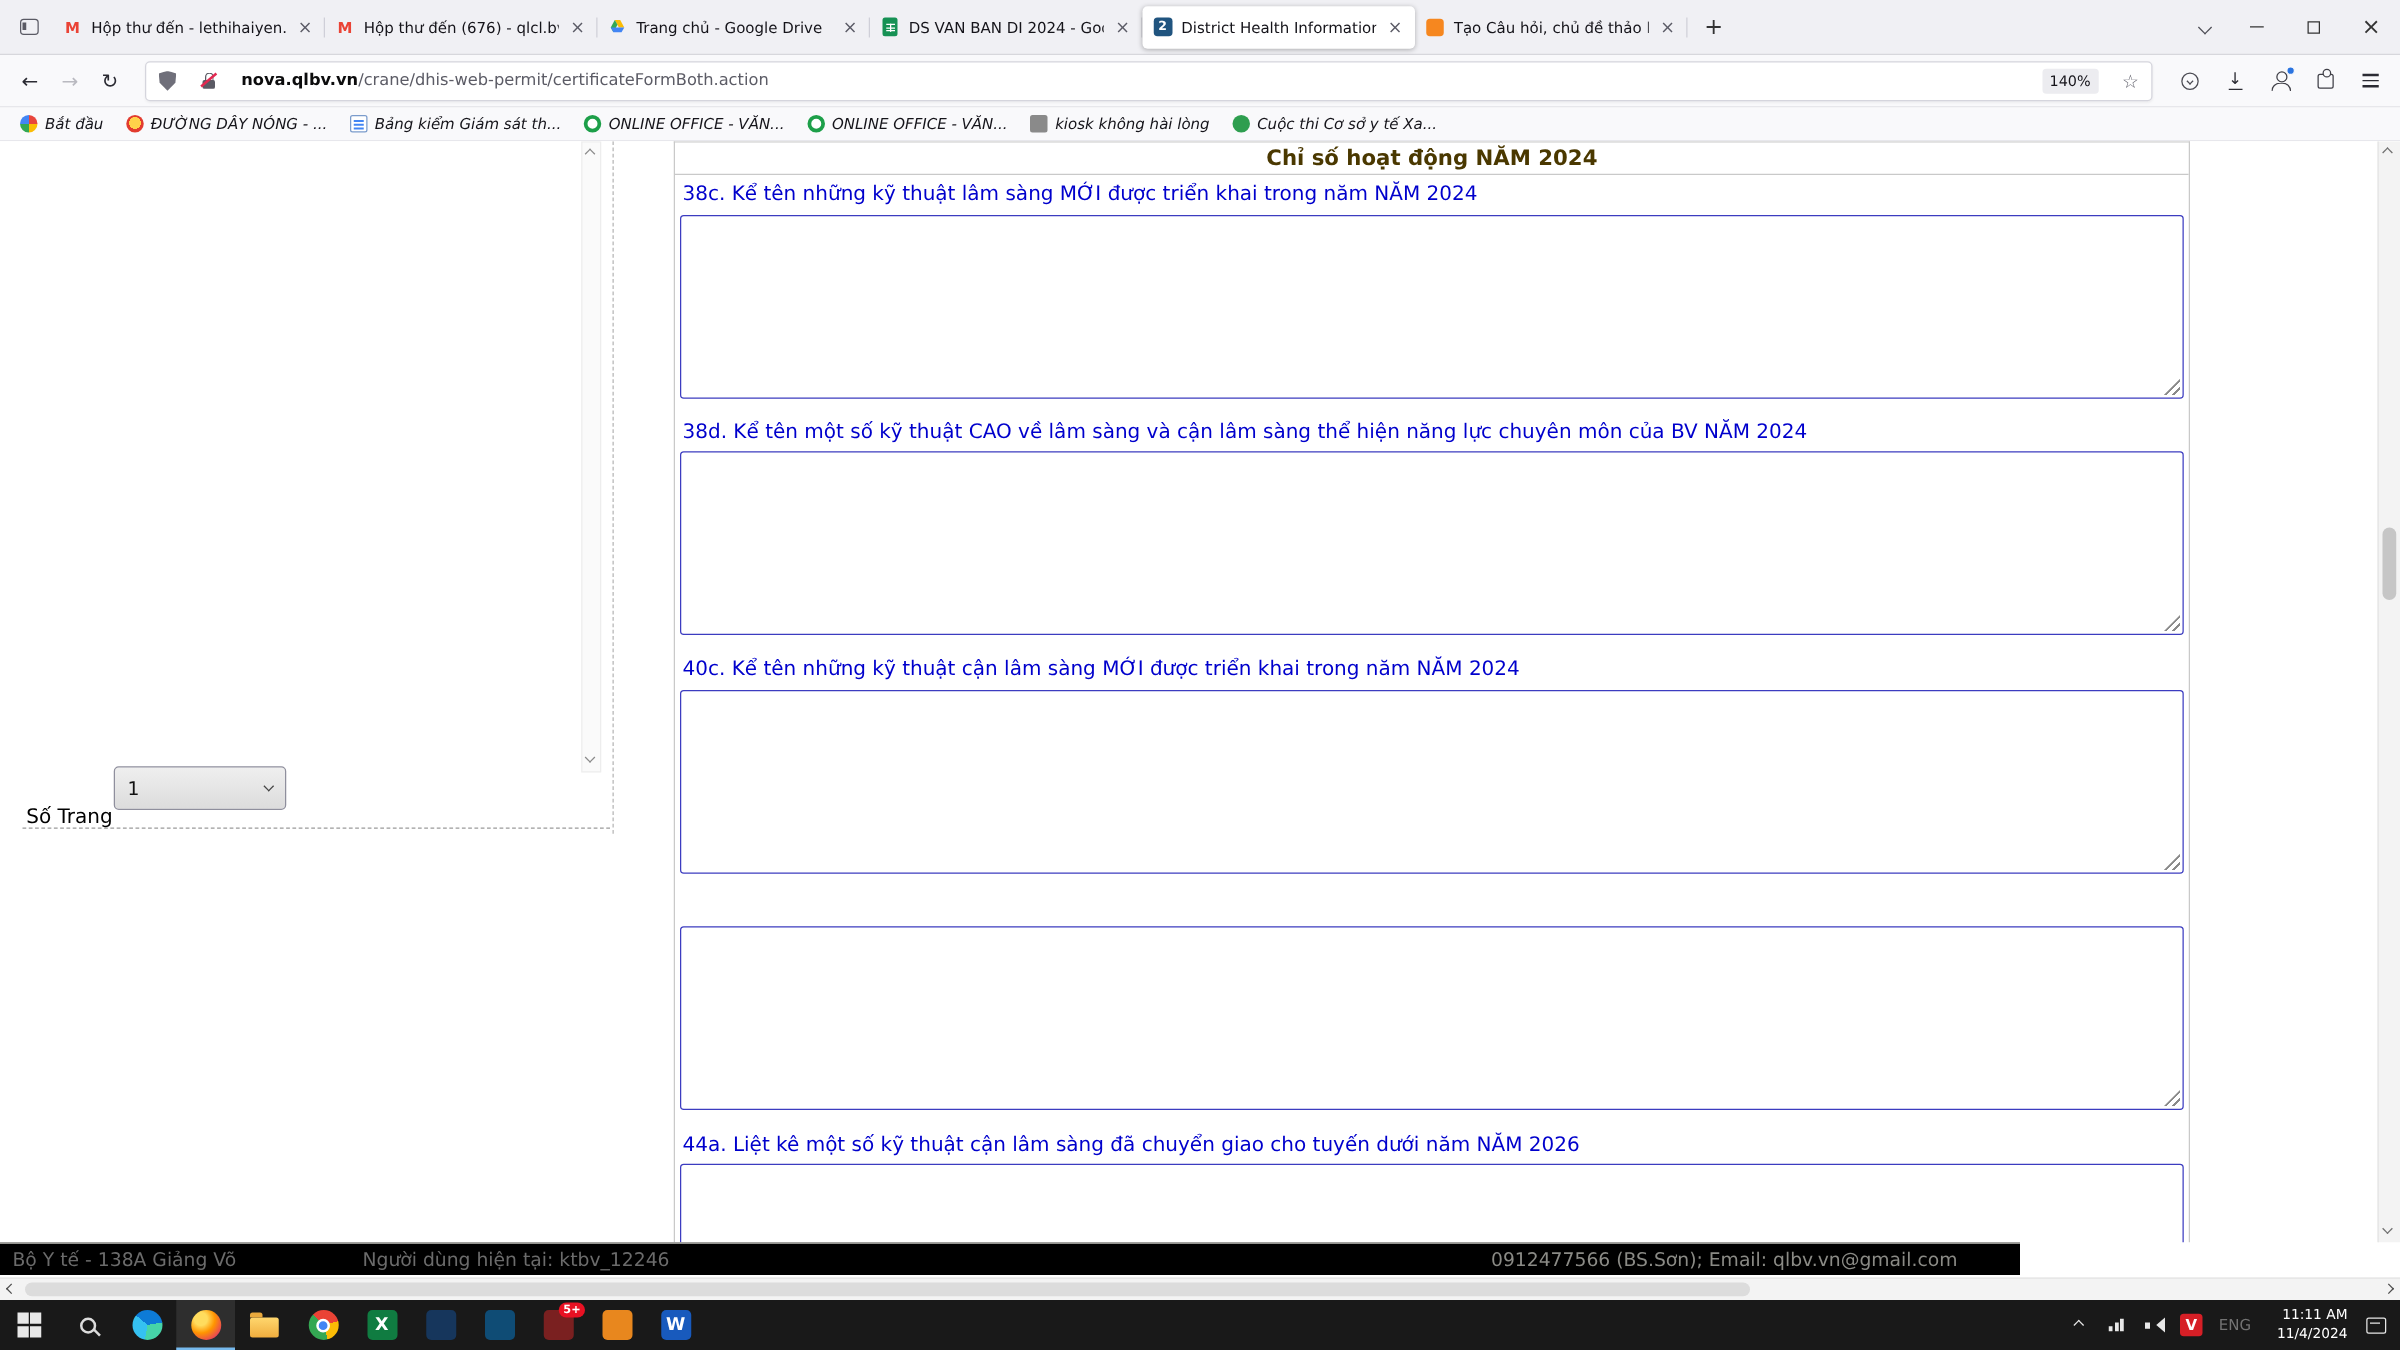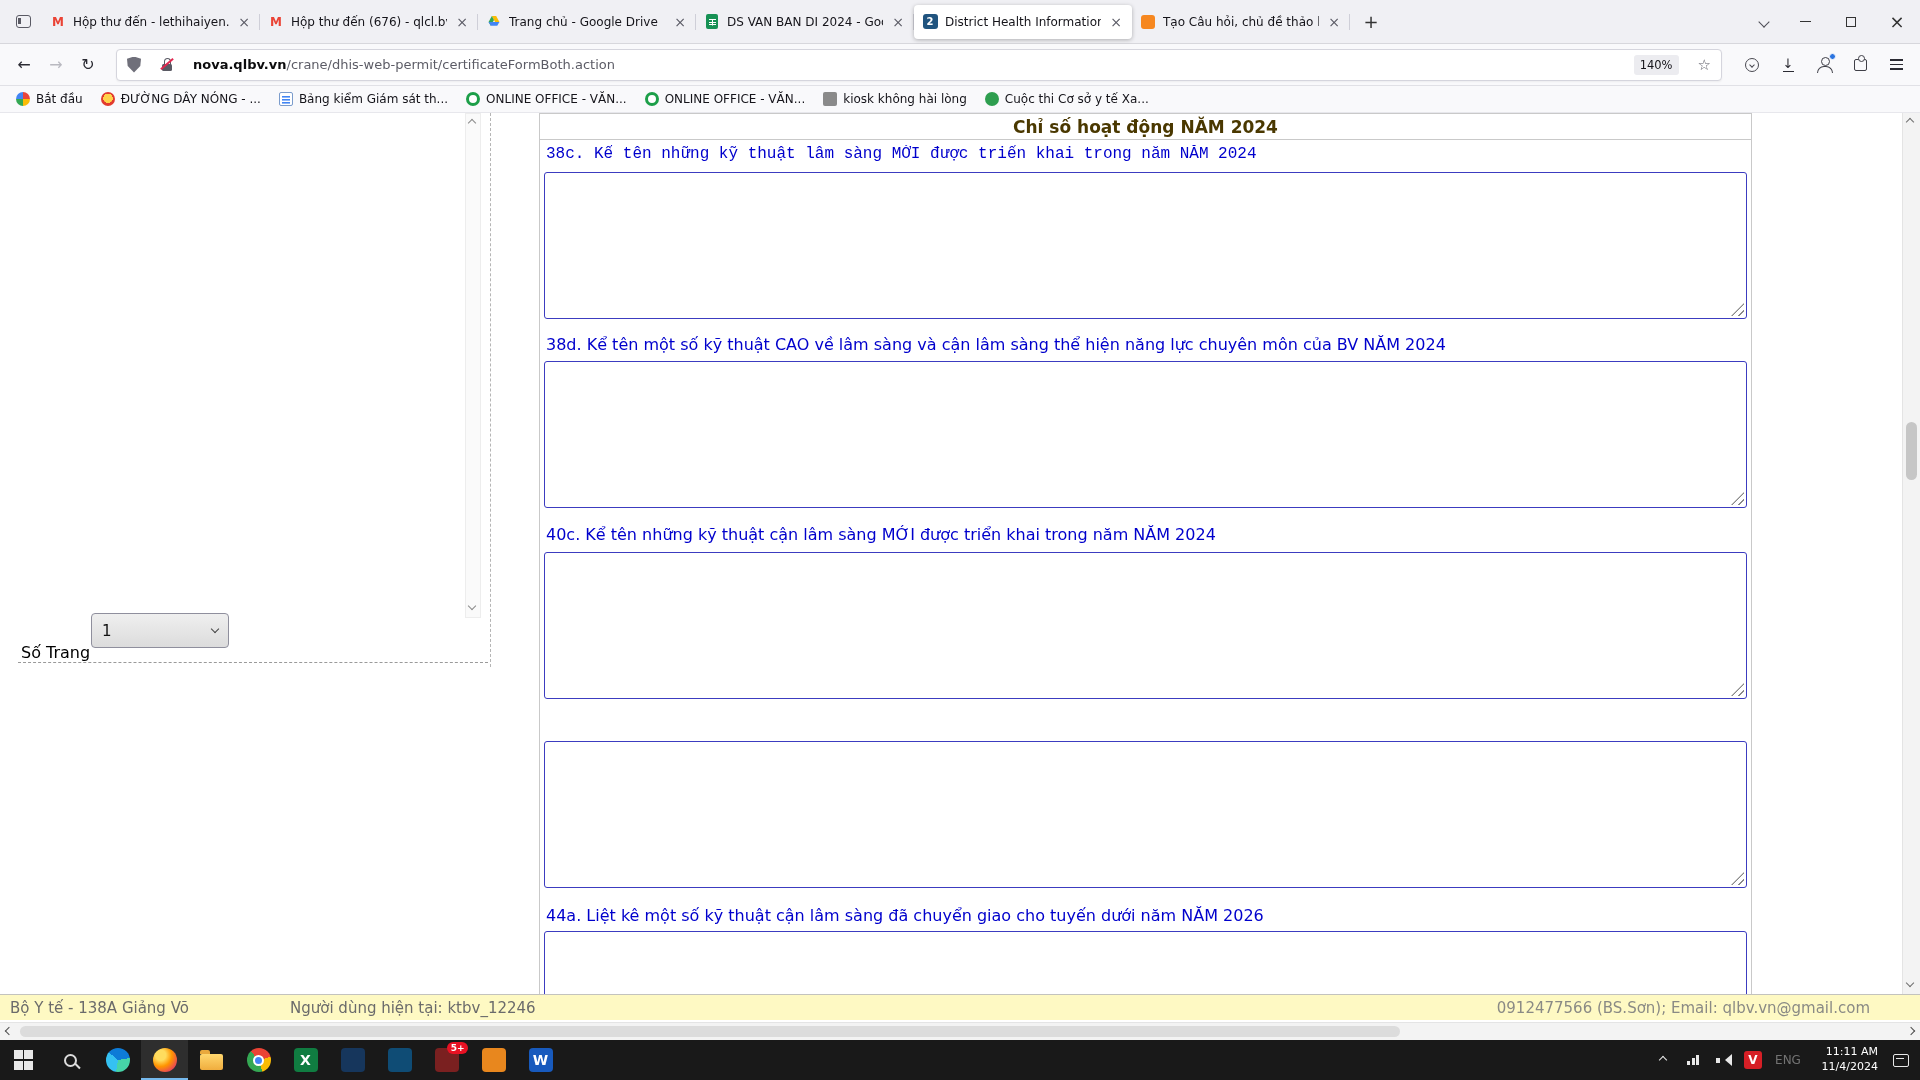--- a/index.html
+++ b/index.html
@@ -64,21 +64,21 @@
   .person{position:relative;width:16px;height:16px;}
   .person::before{content:"";position:absolute;top:0;left:4.5px;width:7px;height:7px;border:1.6px solid #3f3f47;border-radius:50%;}
   .person::after{content:"";position:absolute;bottom:0;left:1px;width:14px;height:6px;border:1.6px solid #3f3f47;border-bottom:none;border-radius:8px 8px 0 0;}
   .bluedot{position:absolute;top:4px;right:4px;width:7px;height:7px;border-radius:50%;background:#2b74e0;border:1.5px solid #f9f9fb;}
   .puzzle{position:relative;width:13px;height:12px;border:1.7px solid #3f3f47;border-radius:2px;}
   .puzzle::before{content:"";position:absolute;top:-5px;left:3px;width:5px;height:5px;border:1.7px solid #3f3f47;border-radius:50%;background:#f9f9fb;}
   .ham{display:flex;flex-direction:column;gap:2.8px;}
   .ham div{width:13px;height:1.7px;background:#2b2b33;}
 
   
-  .bmbar{position:absolute;top:86px;left:0;width:100%;height:27px;background:#f9f9fb;border-bottom:1px solid #e7e7ec;display:flex;align-items:center;padding:0 8px;gap:2px;}
+  .bmbar{position:absolute;top:86px;left:0;width:100%;height:27px;background:#f9f9fb;border-bottom:1px solid #e7e7ec;display:flex;align-items:center;padding:0 8px;gap:2px;font-style:italic;}
   .bm{display:flex;align-items:center;gap:6px;padding:3px 8px;border-radius:3px;font-size:12px;color:#15141a;white-space:nowrap;}
   .bm-ico{width:14px;height:14px;flex:0 0 14px;border-radius:3px;}
   .ico-pin{background:conic-gradient(#e8453c 0 90deg,#fbbc05 90deg 180deg,#34a853 180deg 270deg,#4285f4 270deg 360deg);border-radius:50%;}
   .ico-hot{background:radial-gradient(circle at 50% 45%,#ffd24a 0 45%,#e23b2e 46% 100%);border-radius:50%;}
   .ico-check{background:#fff;border:1px solid #7b9ccc;position:relative;border-radius:2px;}
   .ico-check::after{content:"";position:absolute;left:2px;right:2px;top:2.5px;height:8px;
     background:linear-gradient(#4285f4 0 0) 0 0/100% 1.6px no-repeat,linear-gradient(#4285f4 0 0) 0 3.2px/100% 1.6px no-repeat,linear-gradient(#4285f4 0 0) 0 6.4px/100% 1.6px no-repeat;}
   .ico-oo{background:#fff;border:3.5px solid #1d9f49;border-radius:50%;}
   .ico-kiosk{background:#8a8a8a;border-radius:2px;}
   .ico-contest{background:#2e9e4f;border-radius:50%;}
@@ -97,21 +97,21 @@
   .form-head{position:absolute;top:0;left:0;width:100%;height:26px;border-bottom:1px solid #c9c9c9;display:flex;align-items:center;justify-content:center;font-size:17px;font-weight:bold;color:#4a3800;}
   .f-label{position:absolute;left:6px;right:6px;font-size:16px;color:#0000cc;white-space:nowrap;overflow:hidden;}
   .ta-wrap{position:absolute;left:4px;width:1203px;}
   .ta{width:100%;height:100%;border:1.5px solid #3c3cc0;border-radius:3px;background:#fff;resize:none;outline:none;font-family:inherit;font-size:15px;padding:6px;display:block;}
   .grip{position:absolute;right:3px;bottom:3px;width:13px;height:13px;background:repeating-linear-gradient(135deg,#8a8a8a 0 1.5px,transparent 1.5px 4.5px);clip-path:polygon(100% 0,100% 100%,0 100%);}
 
   
   .vscroll{position:absolute;left:1902px;top:0;width:18px;height:881px;background:#f3f3f3;border-left:1px solid #e4e4e4;}
   .vscroll .cv{position:absolute;left:4px;border-color:#6f6f6f;}
   .vthumb{position:absolute;left:3px;top:309px;width:11px;height:58px;background:#c6c6c6;border-radius:6px;}
-  .statusbar{position:absolute;left:0;top:994px;width:1920px;height:26px;background:#fef9c3;border-top:1px solid #c3c3be;color:#6b6b6b;font-size:15px;display:flex;align-items:center;}
+  .statusbar{position:absolute;left:0;top:994px;width:1616px;height:26px;background:#000000;border-top:1px solid #c3c3be;color:#6b6b6b;font-size:15px;display:flex;align-items:center;}
   .sb-left{position:absolute;left:10px;}
   .sb-user{position:absolute;left:290px;}
   .sb-right{position:absolute;right:50px;color:#8a8a85;margin-left:34px;}
   .hscroll{position:absolute;left:0;top:1022px;width:1920px;height:18px;background:#f3f3f3;border-top:1px solid #e4e4e4;}
   .hscroll .cv{position:absolute;top:5px;border-color:#4d4d4d;}
   .hthumb{position:absolute;left:20px;top:3px;width:1380px;height:11px;background:#dcdcdc;border-radius:6px;}
 
   
   .taskbar{position:absolute;left:0;top:1040px;width:1920px;height:40px;background:#191919;display:flex;align-items:stretch;color:#fff;}
   .tk{width:47px;display:flex;align-items:center;justify-content:center;position:relative;}
@@ -302,21 +302,21 @@
     </div>
     <div class="page-label">Số Trang</div>
     <div class="page-select">
       <span>1</span>
       <span class="cv down sm"></span>
     </div>
 
     <div class="form-col">
       <div class="form-head">Chỉ số hoạt động NĂM 2024</div>
 
-      <div class="f-label" style="top:31px;font-family:Liberation Mono, monospace;">38c. Kể tên những kỹ thuật lâm sàng MỚI được triển khai trong năm NĂM 2024</div>
+      <div class="f-label" style="top:31px;">38c. Kể tên những kỹ thuật lâm sàng MỚI được triển khai trong năm NĂM 2024</div>
       <div class="ta-wrap" style="top:58px;height:147px;">
         <textarea class="ta" style=""></textarea>
         <div class="grip"></div>
       </div>
 
       <div class="f-label" style="top:221px;">38d. Kể tên một số kỹ thuật CAO về lâm sàng và cận lâm sàng thể hiện năng lực chuyên môn của BV NĂM 2024</div>
       <div class="ta-wrap" style="top:247px;height:147px;">
         <textarea class="ta" style=""></textarea>
         <div class="grip"></div>
       </div>

